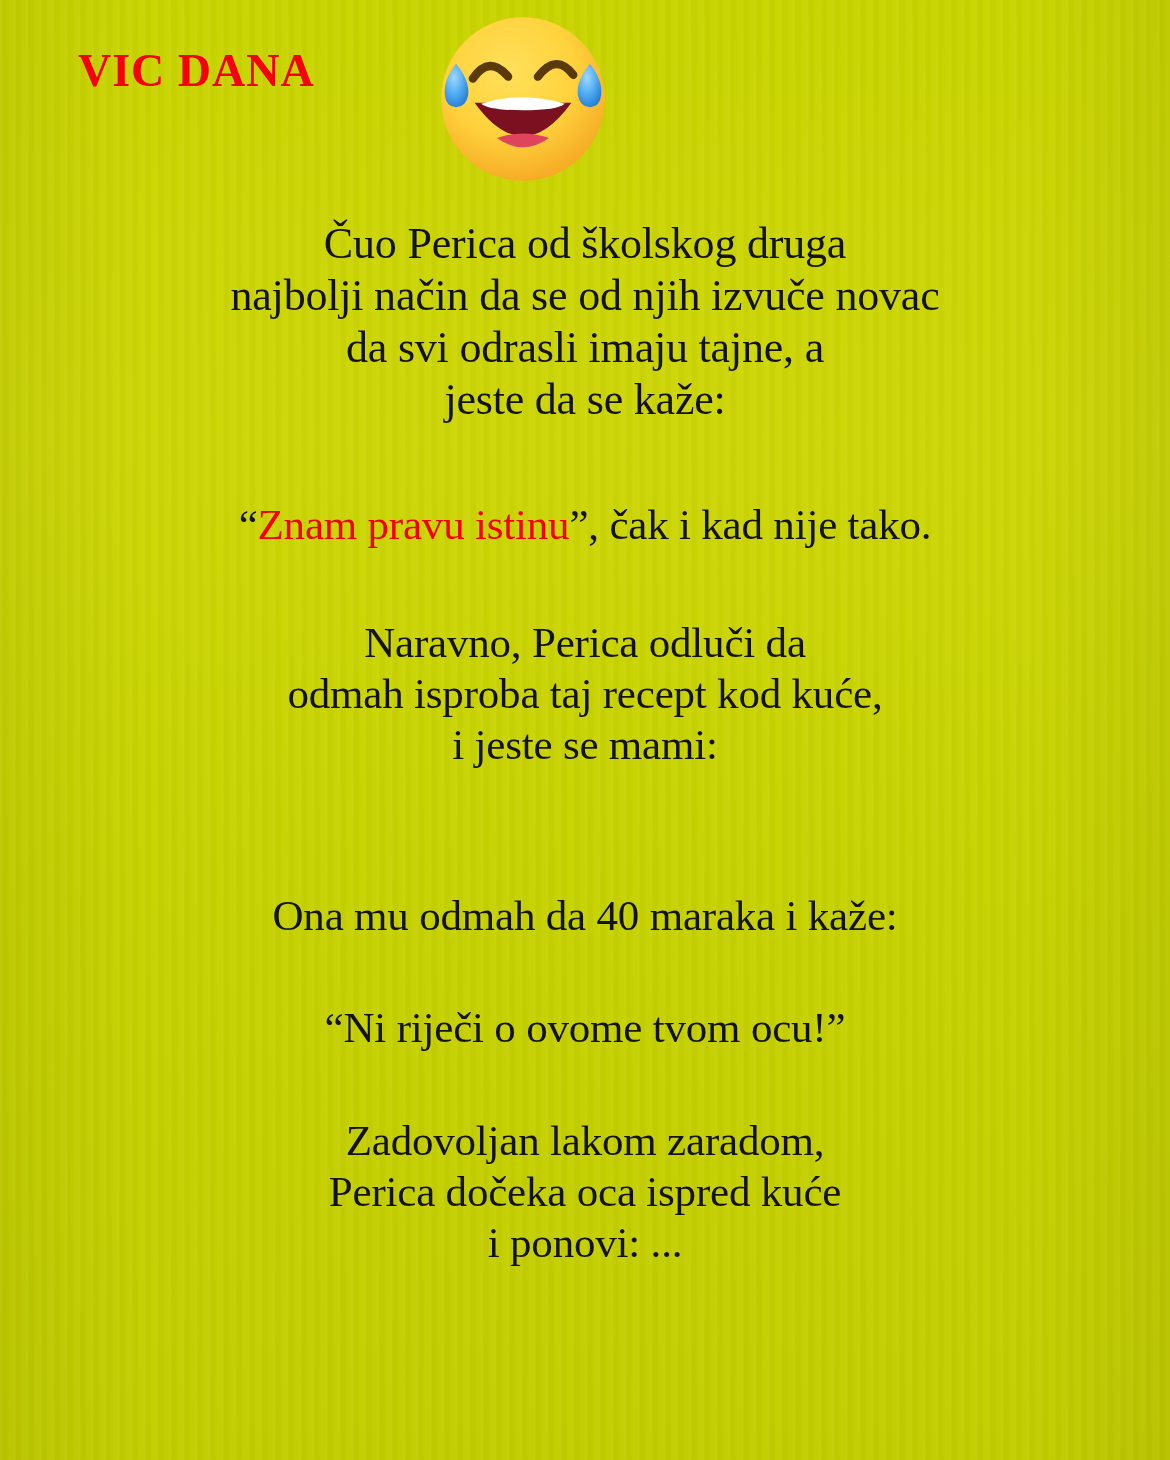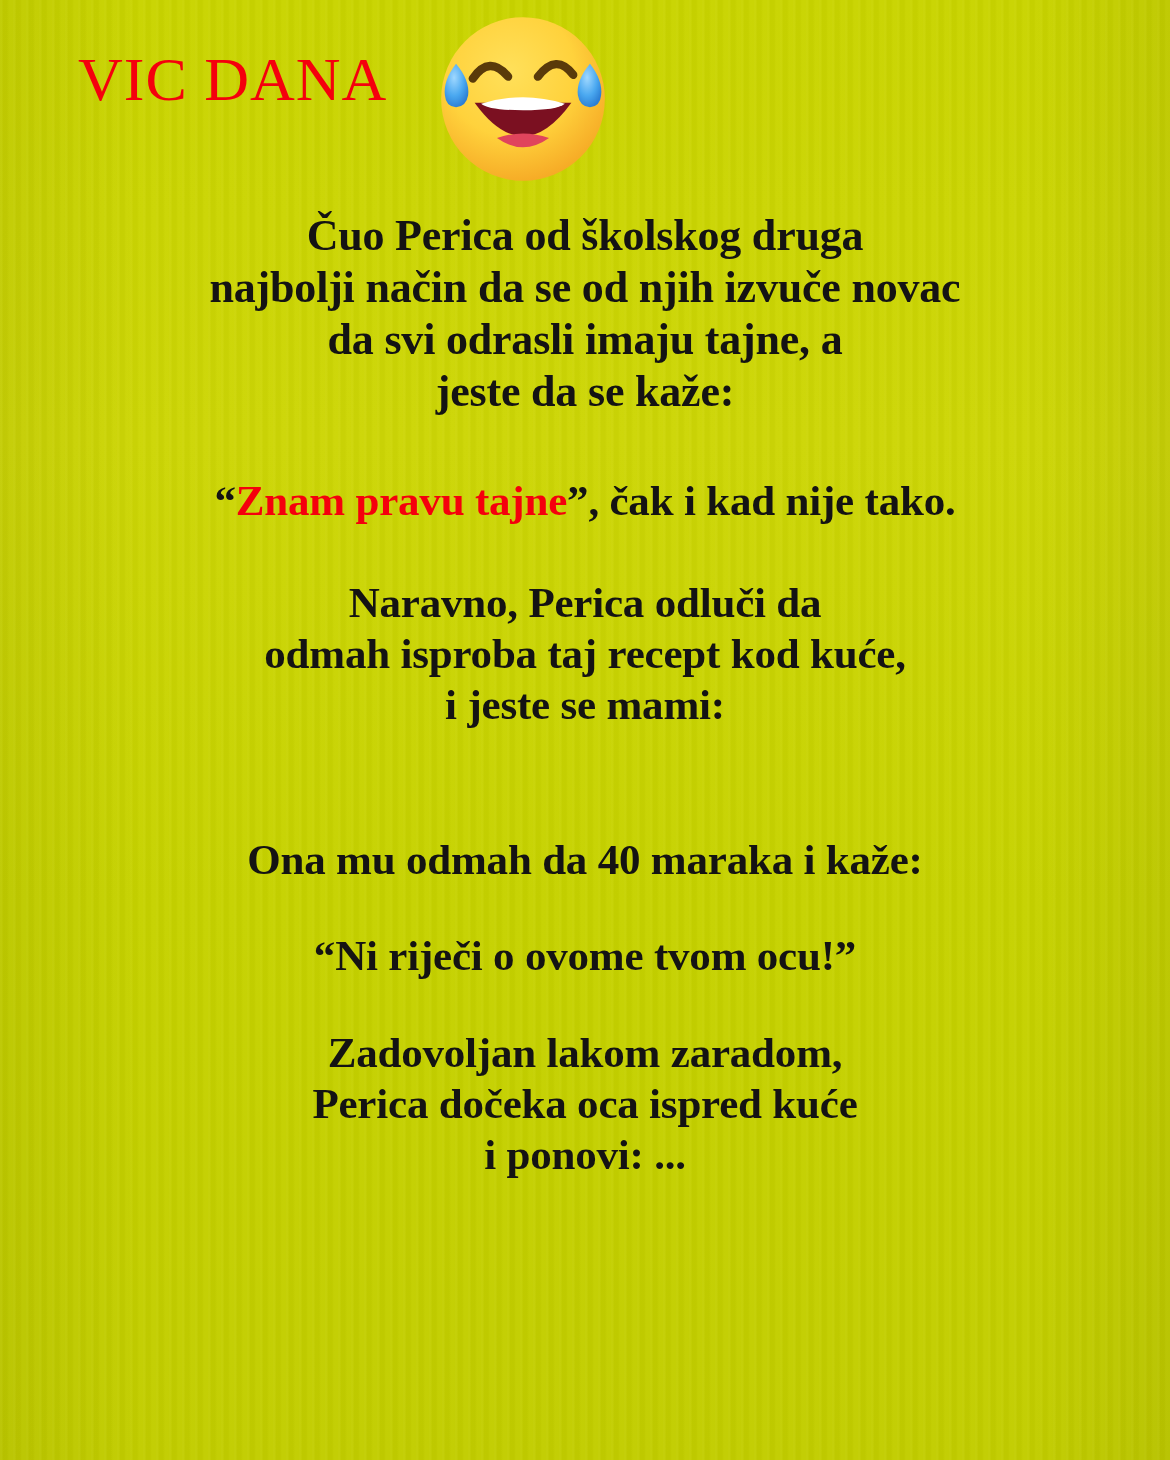--- a/index.html
+++ b/index.html
@@ -40,22 +40,22 @@
 
   .header {
     position: relative;
     height: 210px;
   }
   .header-title {
     position: absolute;
     left: 78px;
     top: 48px;
     font-family: "Liberation Serif", serif;
-    font-weight: normal;
-    font-size: 62px;
+    font-weight: bold;
+    font-size: 46px;
     letter-spacing: 1px;
     color: #f5000d;
     line-height: 1;
     white-space: nowrap;
   }
   .emoji-wrap {
     position: absolute;
     left: 430px;
     top: 6px;
     width: 186px;
@@ -63,25 +63,25 @@
   }
 
   .jokebody {
     position: relative;
     padding: 0 24px;
     text-align: center;
     color: #111010;
   }
   .para {
     font-family: "Liberation Serif", serif;
-    font-weight: bold;
+    font-weight: normal;
     font-size: 43px;
     line-height: 1.18;
     color: #141313;
-    margin: 0;
+    margin: 8px;
     letter-spacing: -0.2px;
   }
   .para.first { font-size: 44px; }
   .gap-lg { height: 58px; }
   .gap-md { height: 52px; }
   .gap-sm { height: 46px; }
   .red { color: #f5000d; }
   .line { display: block; }
 </style>
 </head>
@@ -127,21 +127,21 @@
     <p class="para first">
       <span class="line">Čuo Perica od školskog druga</span>
       <span class="line">najbolji način da se od njih izvuče novac</span>
       <span class="line">da svi odrasli imaju tajne, a</span>
       <span class="line">jeste da se kaže:</span>
     </p>
 
     <div class="gap-lg"></div>
 
     <p class="para">
-      <span>“</span><span class="red">Znam pravu tajne</span><span>”, čak i kad nije tako.</span>
+      <span>“</span><span class="red">Znam pravu istinu</span><span>”, čak i kad nije tako.</span>
     </p>
 
     <div class="gap-md"></div>
 
     <p class="para">
       <span class="line">Naravno, Perica odluči da</span>
       <span class="line">odmah isproba taj recept kod kuće,</span>
       <span class="line">i jeste se mami:</span>
     </p>
 

